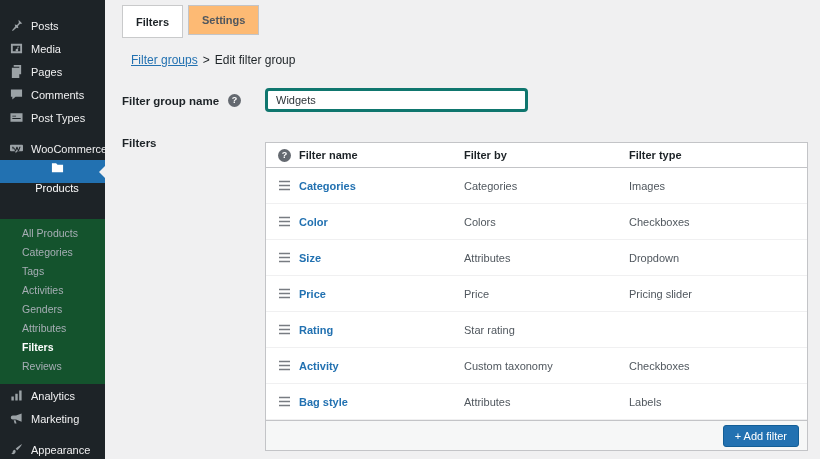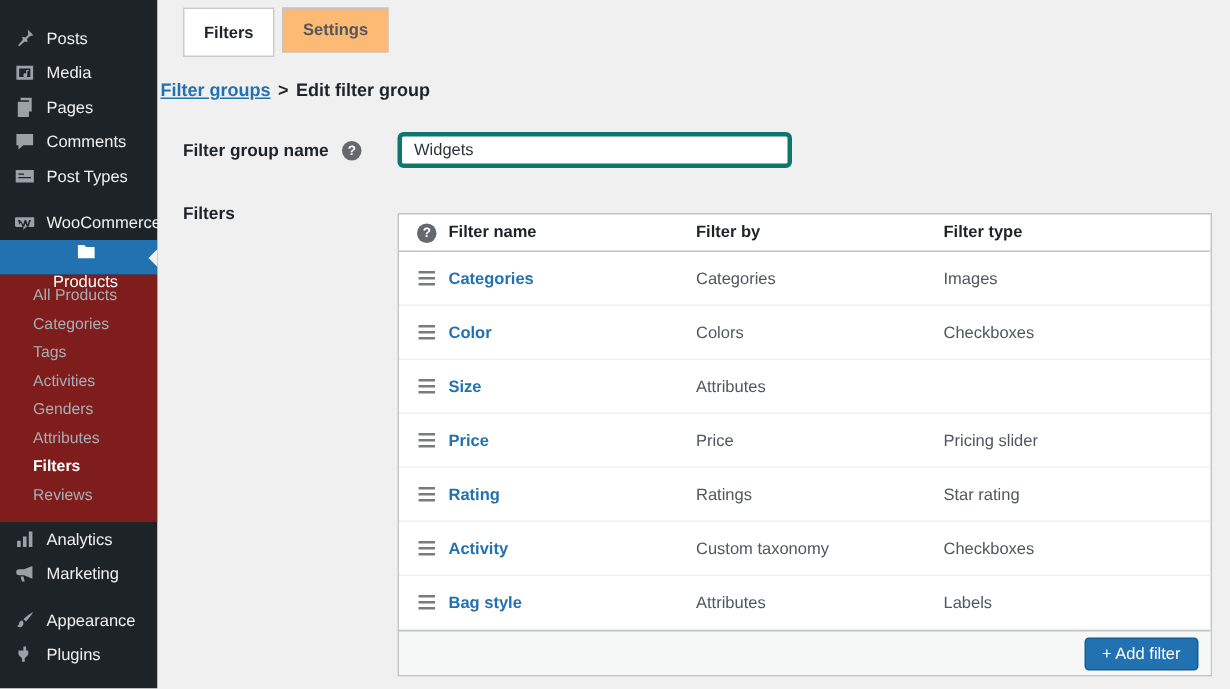--- a/index.html
+++ b/index.html
@@ -25,39 +25,39 @@
   .menu-item .ico { width: 14px; height: 14px; flex: none; color: rgba(240,246,252,.6); display: flex; align-items: center; justify-content: center; }
   .menu-item .ico svg { width: 13px; height: 13px; fill: currentColor; }
   .menu-item.current { background: #2271b1; color: #fff; flex-direction: column; }
   .menu-item.current .ico { color: #fff; }
   .menu-item.current::after {
     content: ""; position: absolute; right: 0; top: 50%; margin-top: -6px;
     border-top: 6px solid transparent; border-bottom: 6px solid transparent;
     border-right: 6px solid #f0f0f1;
   }
   .menu-sep { height: 8px; }
-  .submenu { background: #7f1d1d; padding: 5px 0 8px; }
+  .submenu { background: #14532d; padding: 5px 0 8px; margin-top: 36px; }
   .submenu-item {
     height: 19px; line-height: 19px; padding-left: 22px; cursor: pointer;
     font-size: 10.5px; color: #a7aeb5; white-space: nowrap;
   }
   .submenu-item.current { color: #fff; font-weight: bold; }
 
   
   .content { position: absolute; left: 105px; top: 0; right: 0; bottom: 0; background: #f0f0f1; }
 
   .tabs { position: absolute; left: 17px; top: 5px; display: flex; gap: 5px; }
   .tab {
     height: 30px; padding: 0 13px; display: flex; align-items: center;
     font-size: 11px; font-weight: bold; cursor: pointer;
     background: #fdba74; color: #50575e; border: 1px solid #c3c4c7;
   }
   .tab.active { background: #fff; color: #1d2327; border-color: #c9cacb; height: 33px; }
 
-  .breadcrumb { position: absolute; left: 2px; top: 53px; font-size: 12px; font-weight: bold; color: #1d2327; }
+  .breadcrumb { position: absolute; left: 26px; top: 53px; font-size: 12px; font-weight: normal; color: #1d2327; }
   .breadcrumb .crumb-link { color: #2271b1; text-decoration: underline; cursor: pointer; }
   .crumb-sep { margin: 0 5px; }
 
   .field-label { position: absolute; left: 17px; font-size: 11.5px; font-weight: bold; color: #1d2327; }
   .lbl-name { top: 95px; }
   .lbl-filters { top: 137px; }
 
   .help-icon {
     width: 13px; height: 13px; border-radius: 50%; background: #646970;
     color: #fff; font-size: 9px; font-weight: bold; line-height: 13px;
@@ -263,20 +263,21 @@
     <div class="trow">
       <div class="col0">
           <span class="handle">
             <svg viewBox="0 0 13 11" fill="none">
               <path d="M1 1.5h11M1 5.5h11M1 9.5h11"></path>
             </svg>
           </span>
         </div>
       <div class="col1"><span class="row-link">Size</span></div>
       <div class="col2">Attributes</div>
+      <div class="col3">Dropdown</div>
     </div>
     <div class="trow">
       <div class="col0">
           <span class="handle">
             <svg viewBox="0 0 13 11" fill="none">
               <path d="M1 1.5h11M1 5.5h11M1 9.5h11"></path>
             </svg>
           </span>
         </div>
       <div class="col1"><span class="row-link">Price</span></div>
@@ -285,21 +286,20 @@
     </div>
     <div class="trow">
       <div class="col0">
           <span class="handle">
             <svg viewBox="0 0 13 11" fill="none">
               <path d="M1 1.5h11M1 5.5h11M1 9.5h11"></path>
             </svg>
           </span>
         </div>
       <div class="col1"><span class="row-link">Rating</span></div>
-      <div class="col2">Ratings</div>
       <div class="col3">Star rating</div>
     </div>
     <div class="trow">
       <div class="col0">
           <span class="handle">
             <svg viewBox="0 0 13 11" fill="none">
               <path d="M1 1.5h11M1 5.5h11M1 9.5h11"></path>
             </svg>
           </span>
         </div>

